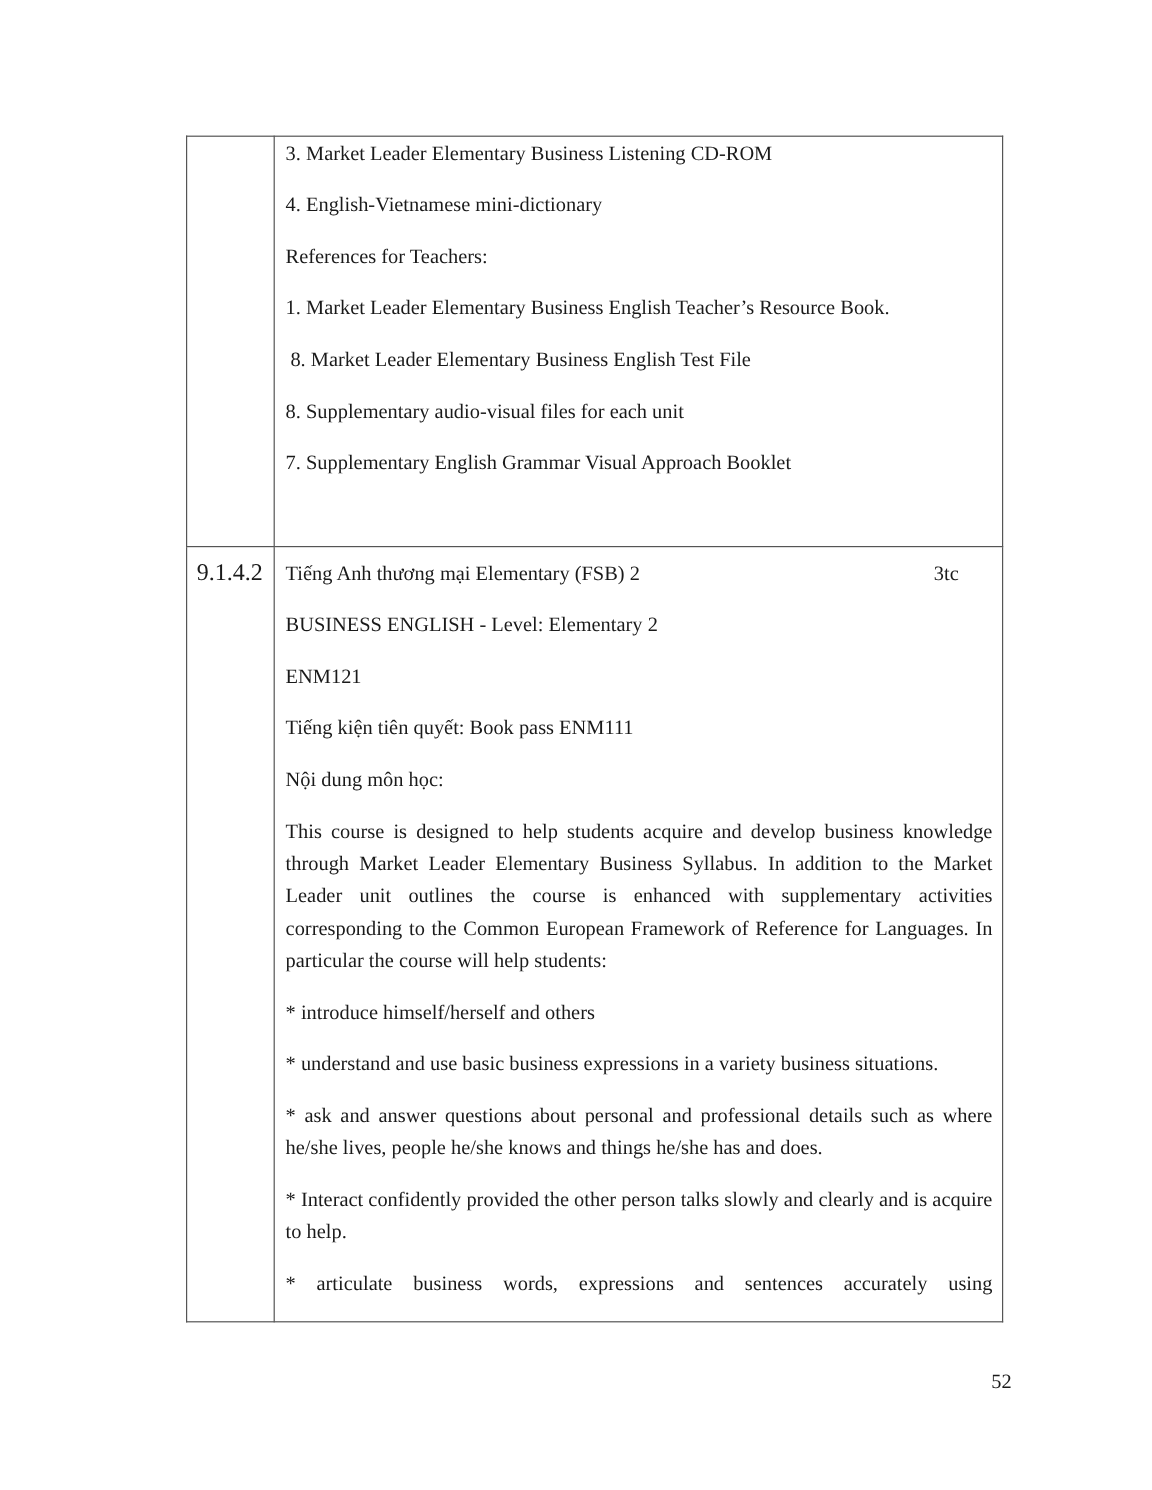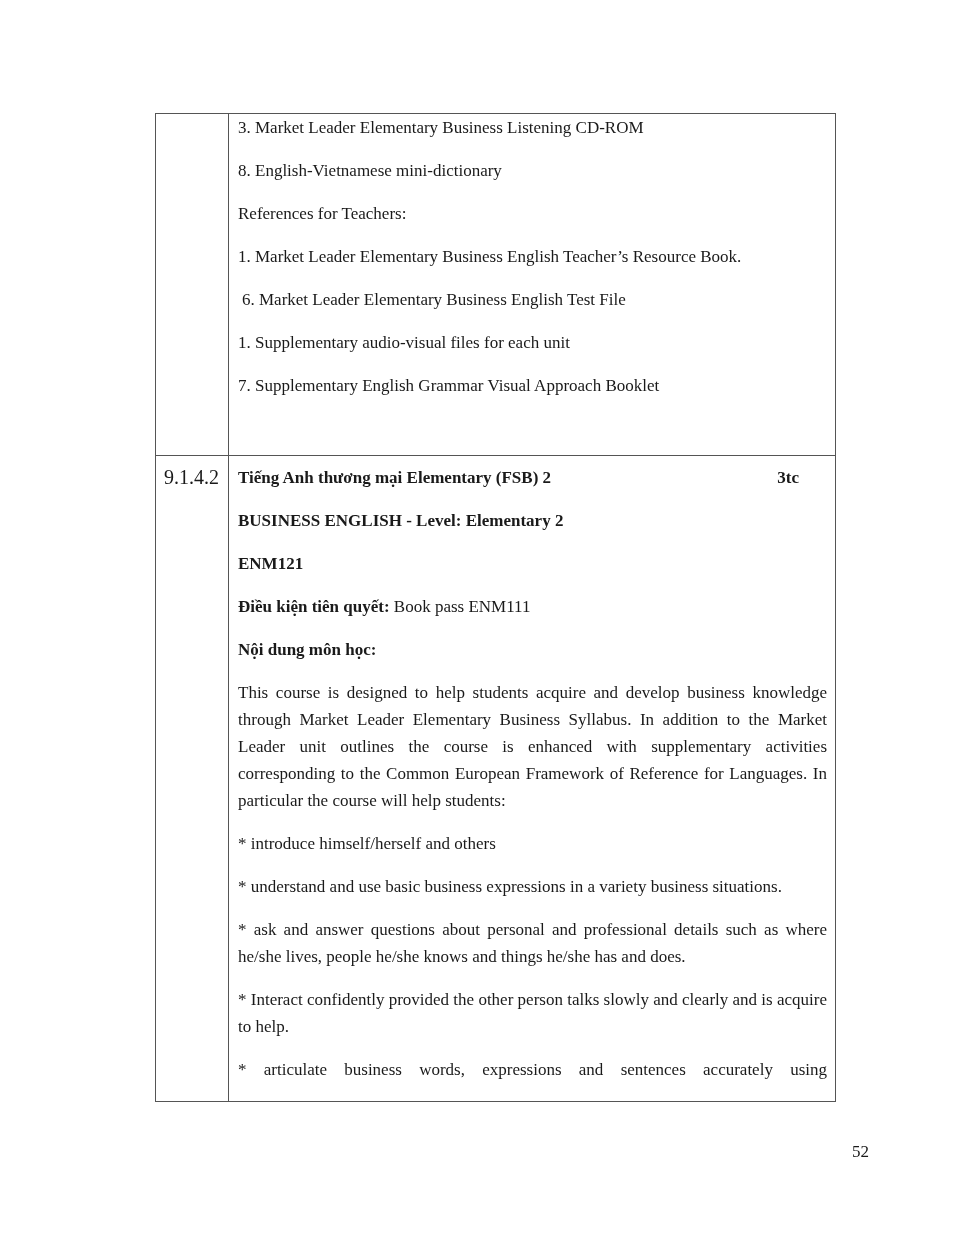--- a/index.html
+++ b/index.html
@@ -7,63 +7,63 @@
          font-family: "Liberation Serif", "DejaVu Serif", serif; color: #1a1a1a; }
   .page { position: absolute; left: 0; top: 0; width: 812px; height: 1242px; }
   table.syllabus { position: absolute; left: 155px; top: 113px; width: 680px;
                    border-collapse: collapse; table-layout: fixed; }
   table.syllabus td { border: 1px solid #555; vertical-align: top; padding: 0; }
   td.code-col { width: 72px; }
   td.content-col { width: 606px; }
   .cell-inner { padding: 0 8px 0 9px; }
   .p { margin: 0 0 16px 0; font-size: 17px; line-height: 27px; }
   .p.just { text-align: justify; }
-  .bold { font-weight: bold; }
+  .bold { font-weight: normal; }
   .code { font-size: 20px; padding: 8px 0 0 8px; line-height: 27px; }
   .title-row { display: flex; justify-content: space-between; padding-right: 28px; }
   .row1 .cell-inner { padding-top: 0; height: 341px; }
   .row2 .cell-inner { padding-top: 8px; }
-  .page-number { position: absolute; left: 852px; top: 1142px; font-size: 17px; }
+  .page-number { position: absolute; left: 826px; top: 1142px; font-size: 17px; }
   .indent1 { padding-left: 4px; }
 </style>
 </head>
 <body>
 
 <div class="page">
   <table class="syllabus">
     <tbody>
         <tr class="row1">
       <td class="code-col">
         <div class="code"></div>
       </td>
       <td class="content-col">
         <div class="cell-inner">
           <p class="p" style="margin-top:0">3. Market Leader Elementary Business Listening CD-ROM</p>
-          <p class="p">8. English-Vietnamese mini-dictionary</p>
+          <p class="p">4. English-Vietnamese mini-dictionary</p>
           <p class="p">References for Teachers:</p>
           <p class="p">1. Market Leader Elementary Business English Teacher’s Resource Book.</p>
-          <p class="p indent1">6. Market Leader Elementary Business English Test File</p>
-          <p class="p">1. Supplementary audio-visual files for each unit</p>
+          <p class="p indent1">8. Market Leader Elementary Business English Test File</p>
+          <p class="p">8. Supplementary audio-visual files for each unit</p>
           <p class="p">7. Supplementary English Grammar Visual Approach Booklet</p>
         </div>
       </td>
     </tr>
     <tr class="row2">
       <td class="code-col">
         <div class="code">9.1.4.2</div>
       </td>
       <td class="content-col">
         <div class="cell-inner">
           <div class="p bold title-row">
             <span>Tiếng Anh thương mại Elementary (FSB) 2</span>
             <span>3tc</span>
           </div>
           <p class="p bold">BUSINESS ENGLISH -  Level: Elementary 2</p>
           <p class="p bold">ENM121</p>
-          <p class="p"><span class="bold">Điều kiện tiên quyết:</span><span> Book pass ENM111</span></p>
+          <p class="p"><span class="bold">Tiếng kiện tiên quyết:</span><span> Book pass ENM111</span></p>
           <p class="p bold">Nội dung môn học:</p>
           <p class="p just">This course is designed to help students acquire and develop business knowledge through Market Leader Elementary Business Syllabus. In addition to the Market Leader unit outlines the course is enhanced with supplementary activities corresponding to the Common European Framework of Reference for Languages. In particular the course will help students:</p>
           <p class="p just">* introduce himself/herself and others</p>
           <p class="p just">* understand and use basic business expressions in a variety business situations.</p>
           <p class="p just">* ask and answer questions about personal and professional details such as where he/she lives, people he/she knows and things he/she has and does.</p>
           <p class="p just">* Interact confidently provided the other person talks slowly and clearly and is acquire to help.</p>
           <p class="p just" style="margin-bottom:18px; text-align-last: justify;">* articulate business words, expressions and sentences accurately using</p>
         </div>
       </td>
     </tr>

